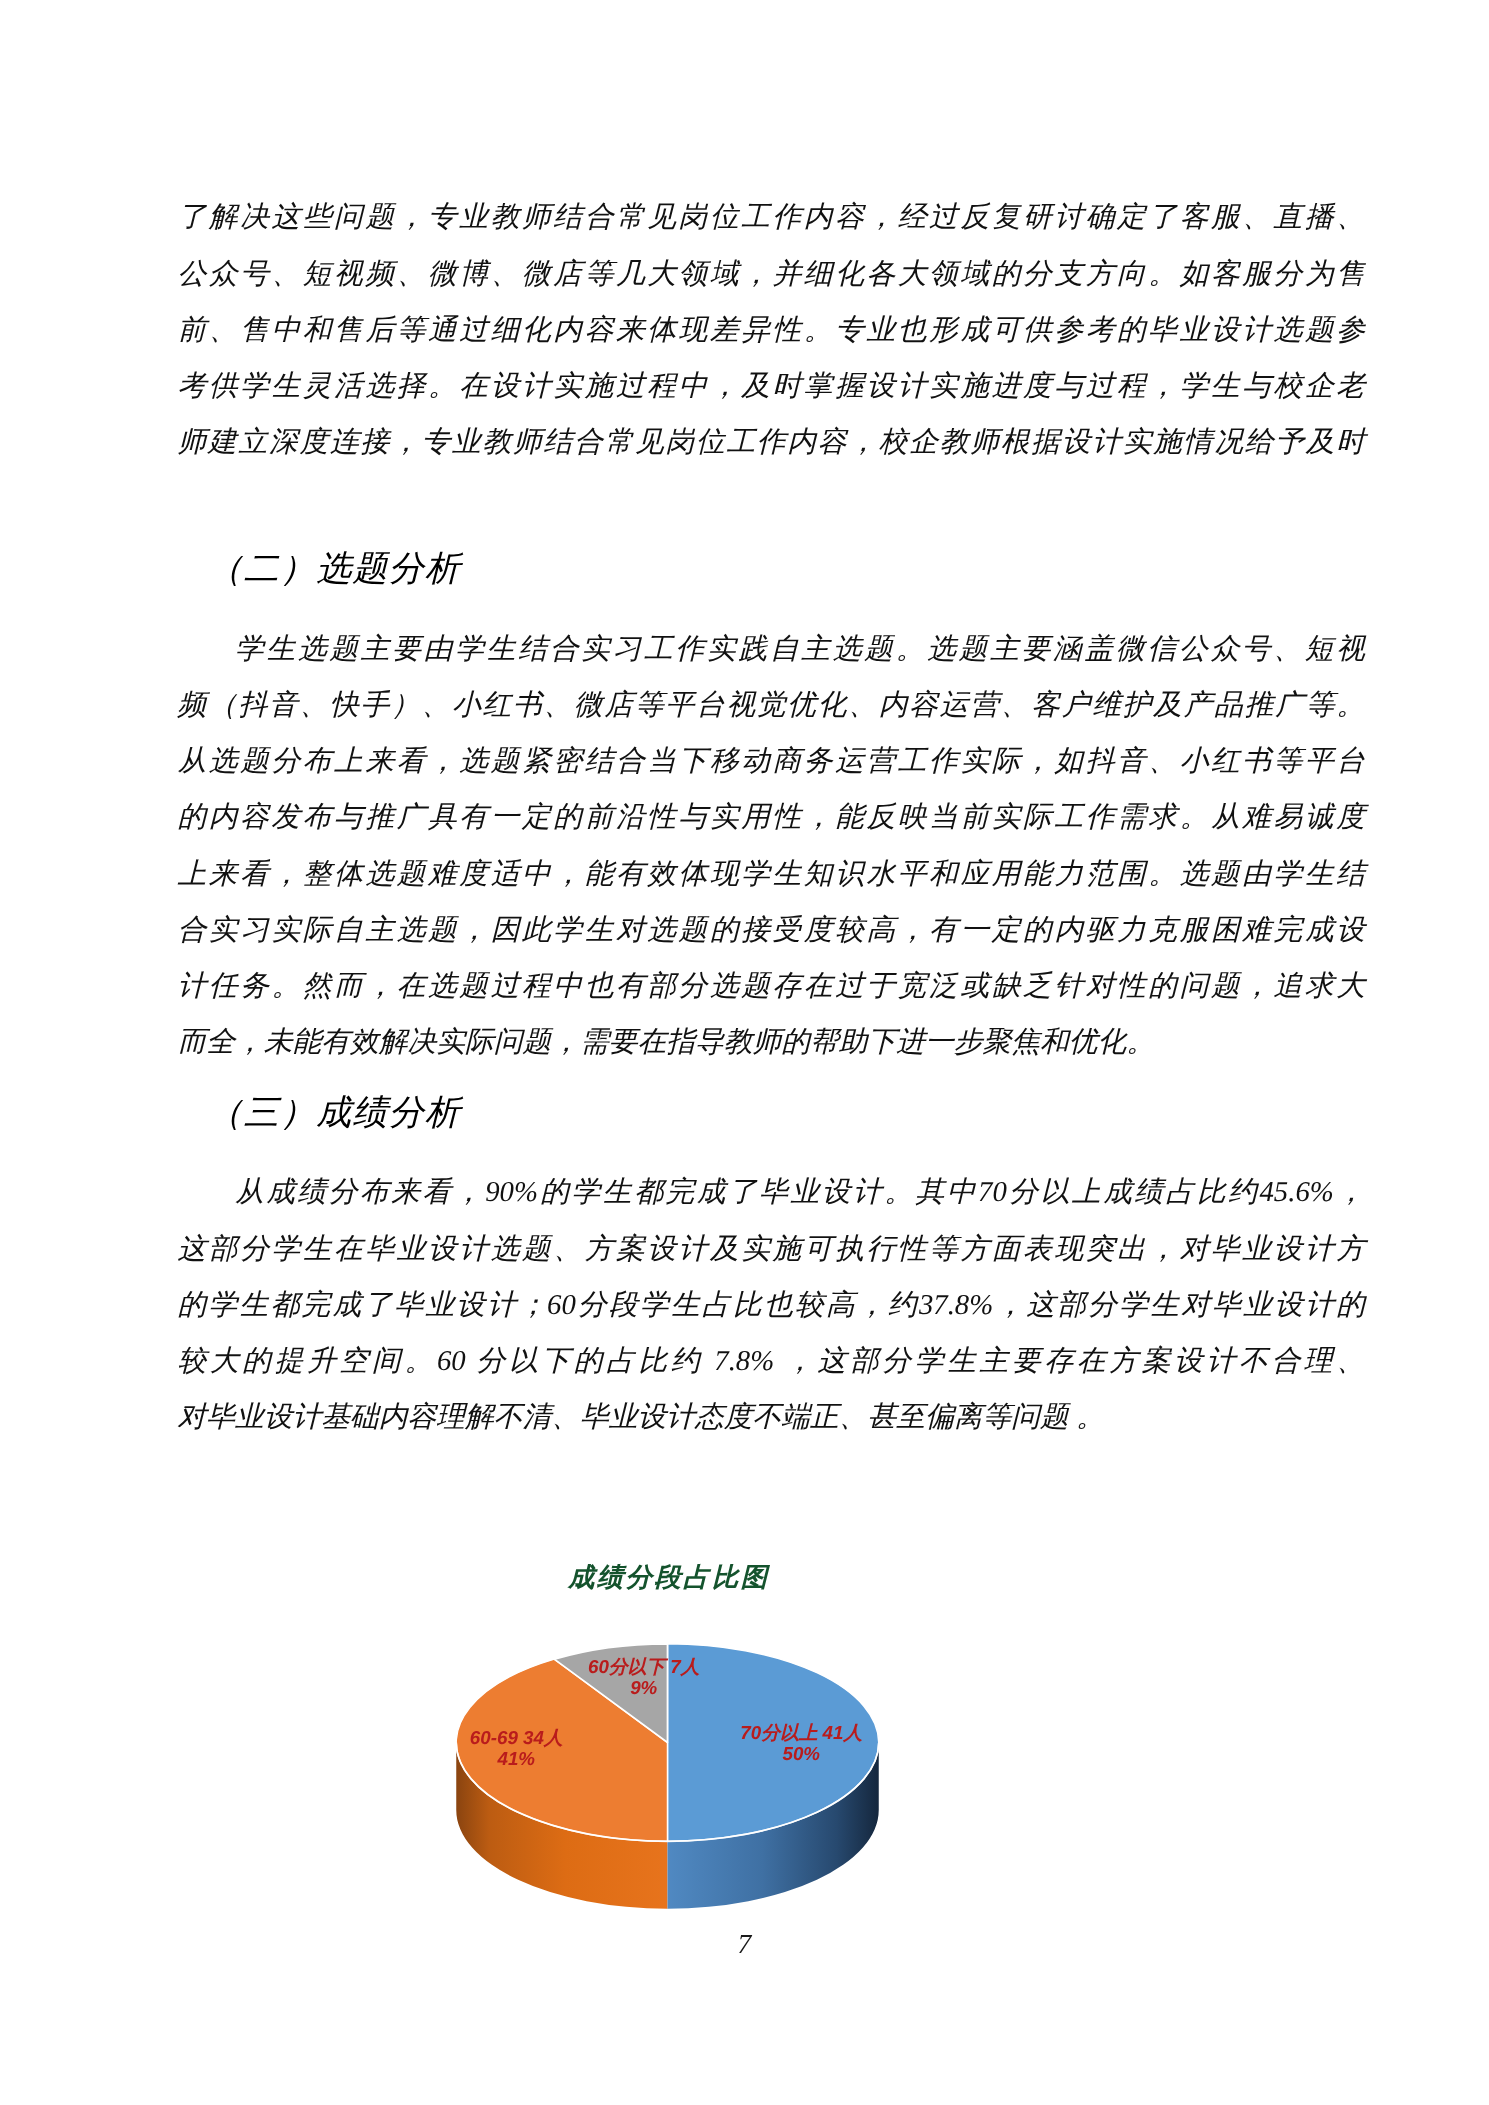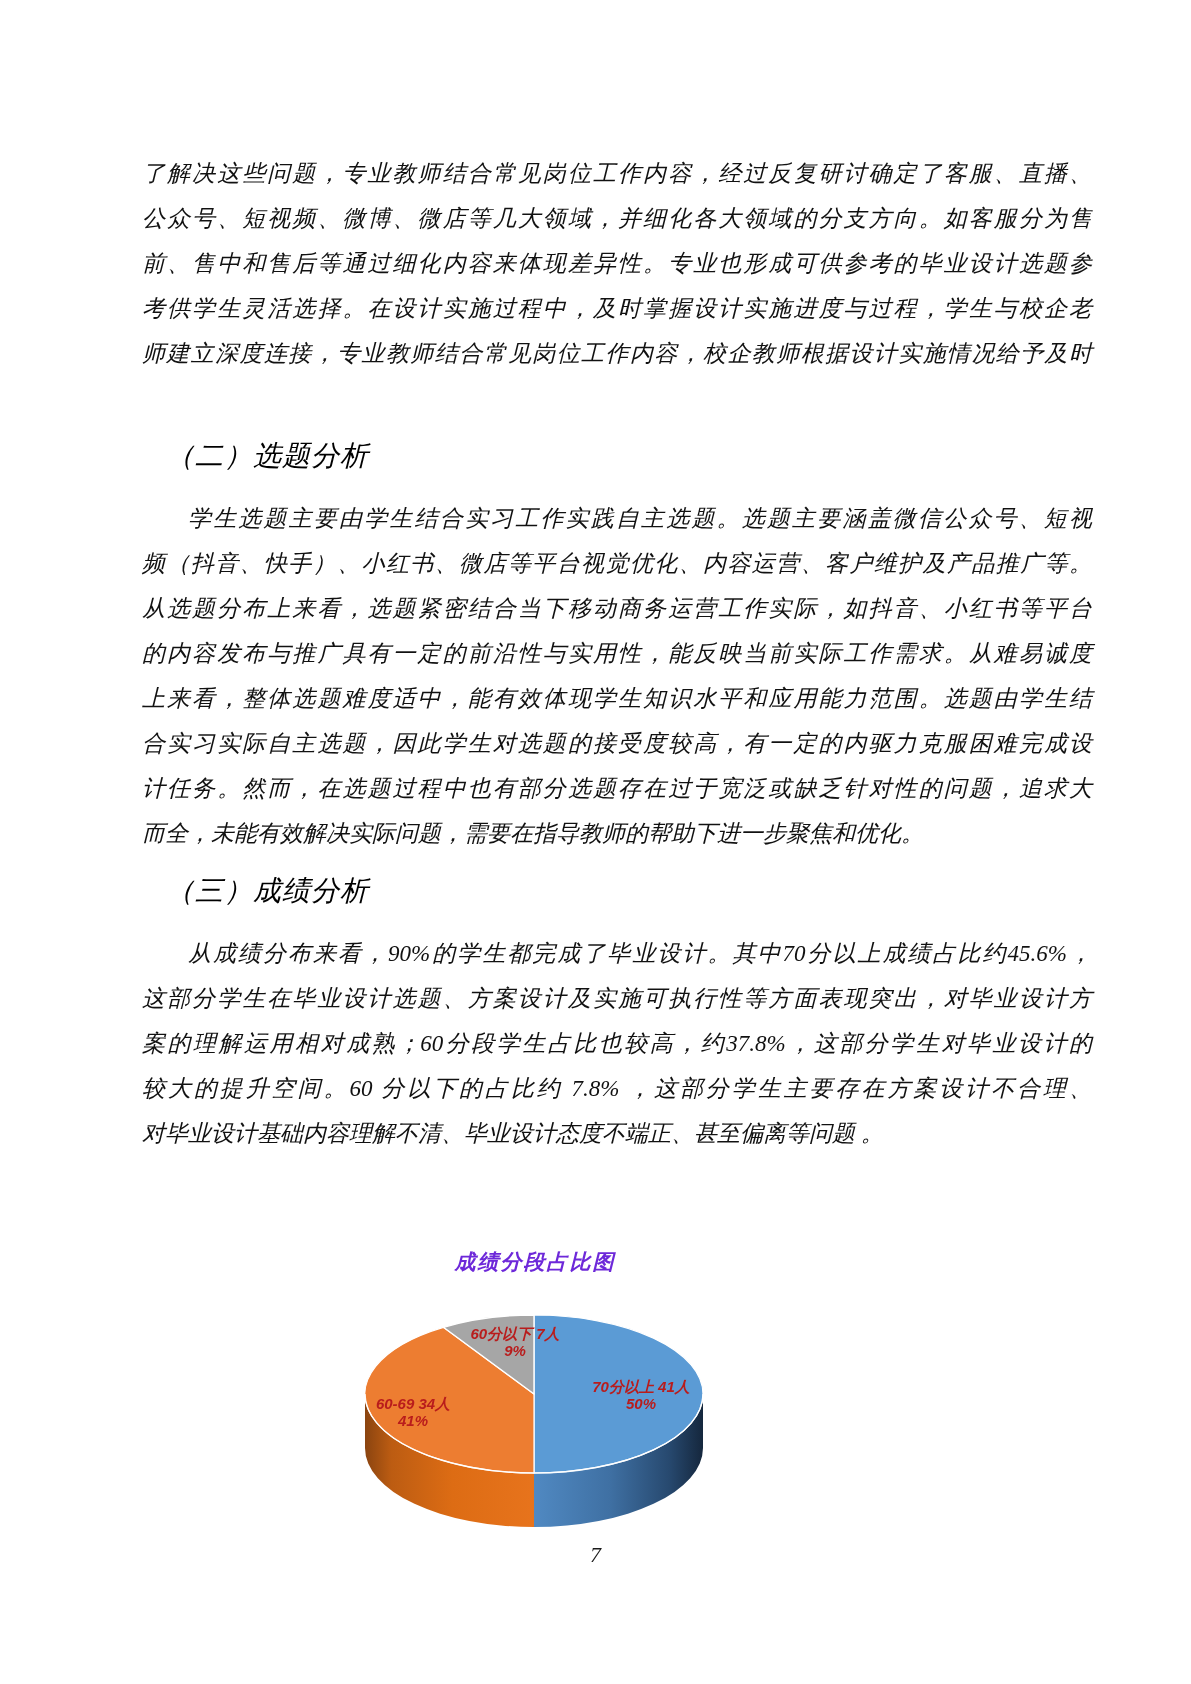--- a/index.html
+++ b/index.html
@@ -42,21 +42,21 @@
   }
   .chart-title {
     position:absolute;
     left:335px;
     top:1248px;
     width:400px;
     text-align:center;
     font-size:21px;
     font-weight:bold;
     letter-spacing:2px;
-    color:#6d28d9;
+    color:#14532d;
     font-family:"Liberation Serif","DejaVu Serif",serif;
   }
   .chart-area {
     position:absolute;
     left:330px;
     top:1290px;
     width:420px;
     height:260px;
   }
   .chart-area svg { position:absolute; left:0; top:0; }
@@ -65,21 +65,21 @@
     width:170px;
     text-align:center;
     font-family:"Liberation Sans","DejaVu Sans",sans-serif;
     font-size:15px;
     font-weight:600;
     line-height:17px;
     color:#b91c1c;
   }
   .pie-label-gray   { left:100px; top:35px;  }
   .pie-label-blue   { left:226px; top:88px;  }
-  .pie-label-orange { left:-2px;  top:105px;text-align:center; }
+  .pie-label-orange { left:-2px;  top:92px;text-align:center; }
   .page-number {
     position:absolute;
     left:0; top:1542px;
     width:100%;
     text-align:center;
     font-size:22px;
     color:#1a1a1a;
   }
 </style>
 </head>
@@ -106,21 +106,21 @@
     <div class="line">合实习实际自主选题，因此学生对选题的接受度较高，有一定的内驱力克服困难完成设</div>
     <div class="line">计任务。然而，在选题过程中也有部分选题存在过于宽泛或缺乏针对性的问题，追求大</div>
     <div class="line lastline">而全，未能有效解决实际问题，需要在指导教师的帮助下进一步聚焦和优化。</div>
   </div>
 
   <div class="heading" style="top:868px">（三）成绩分析</div>
 
   <div class="textcol" style="top:931px">
     <div class="line indent">从成绩分布来看，90%的学生都完成了毕业设计。其中70分以上成绩占比约45.6%，</div>
     <div class="line">这部分学生在毕业设计选题、方案设计及实施可执行性等方面表现突出，对毕业设计方</div>
-    <div class="line">案的理解运用相对成熟；60分段学生占比也较高，约37.8%，这部分学生对毕业设计的</div>
+    <div class="line">的学生都完成了毕业设计；60分段学生占比也较高，约37.8%，这部分学生对毕业设计的</div>
     <div class="line">较大的提升空间。60 分以下的占比约 7.8% ，这部分学生主要存在方案设计不合理、</div>
     <div class="line lastline">对毕业设计基础内容理解不清、毕业设计态度不端正、甚至偏离等问题 。</div>
   </div>
 
   <div class="chart-title">成绩分段占比图</div>
 
   <div class="chart-area">
     <svg width="420" height="260" viewBox="0 0 420 260">
       <defs>
         <linearGradient id="gBlueWall" gradientUnits="userSpaceOnUse" x1="204" y1="0" x2="373" y2="0">

